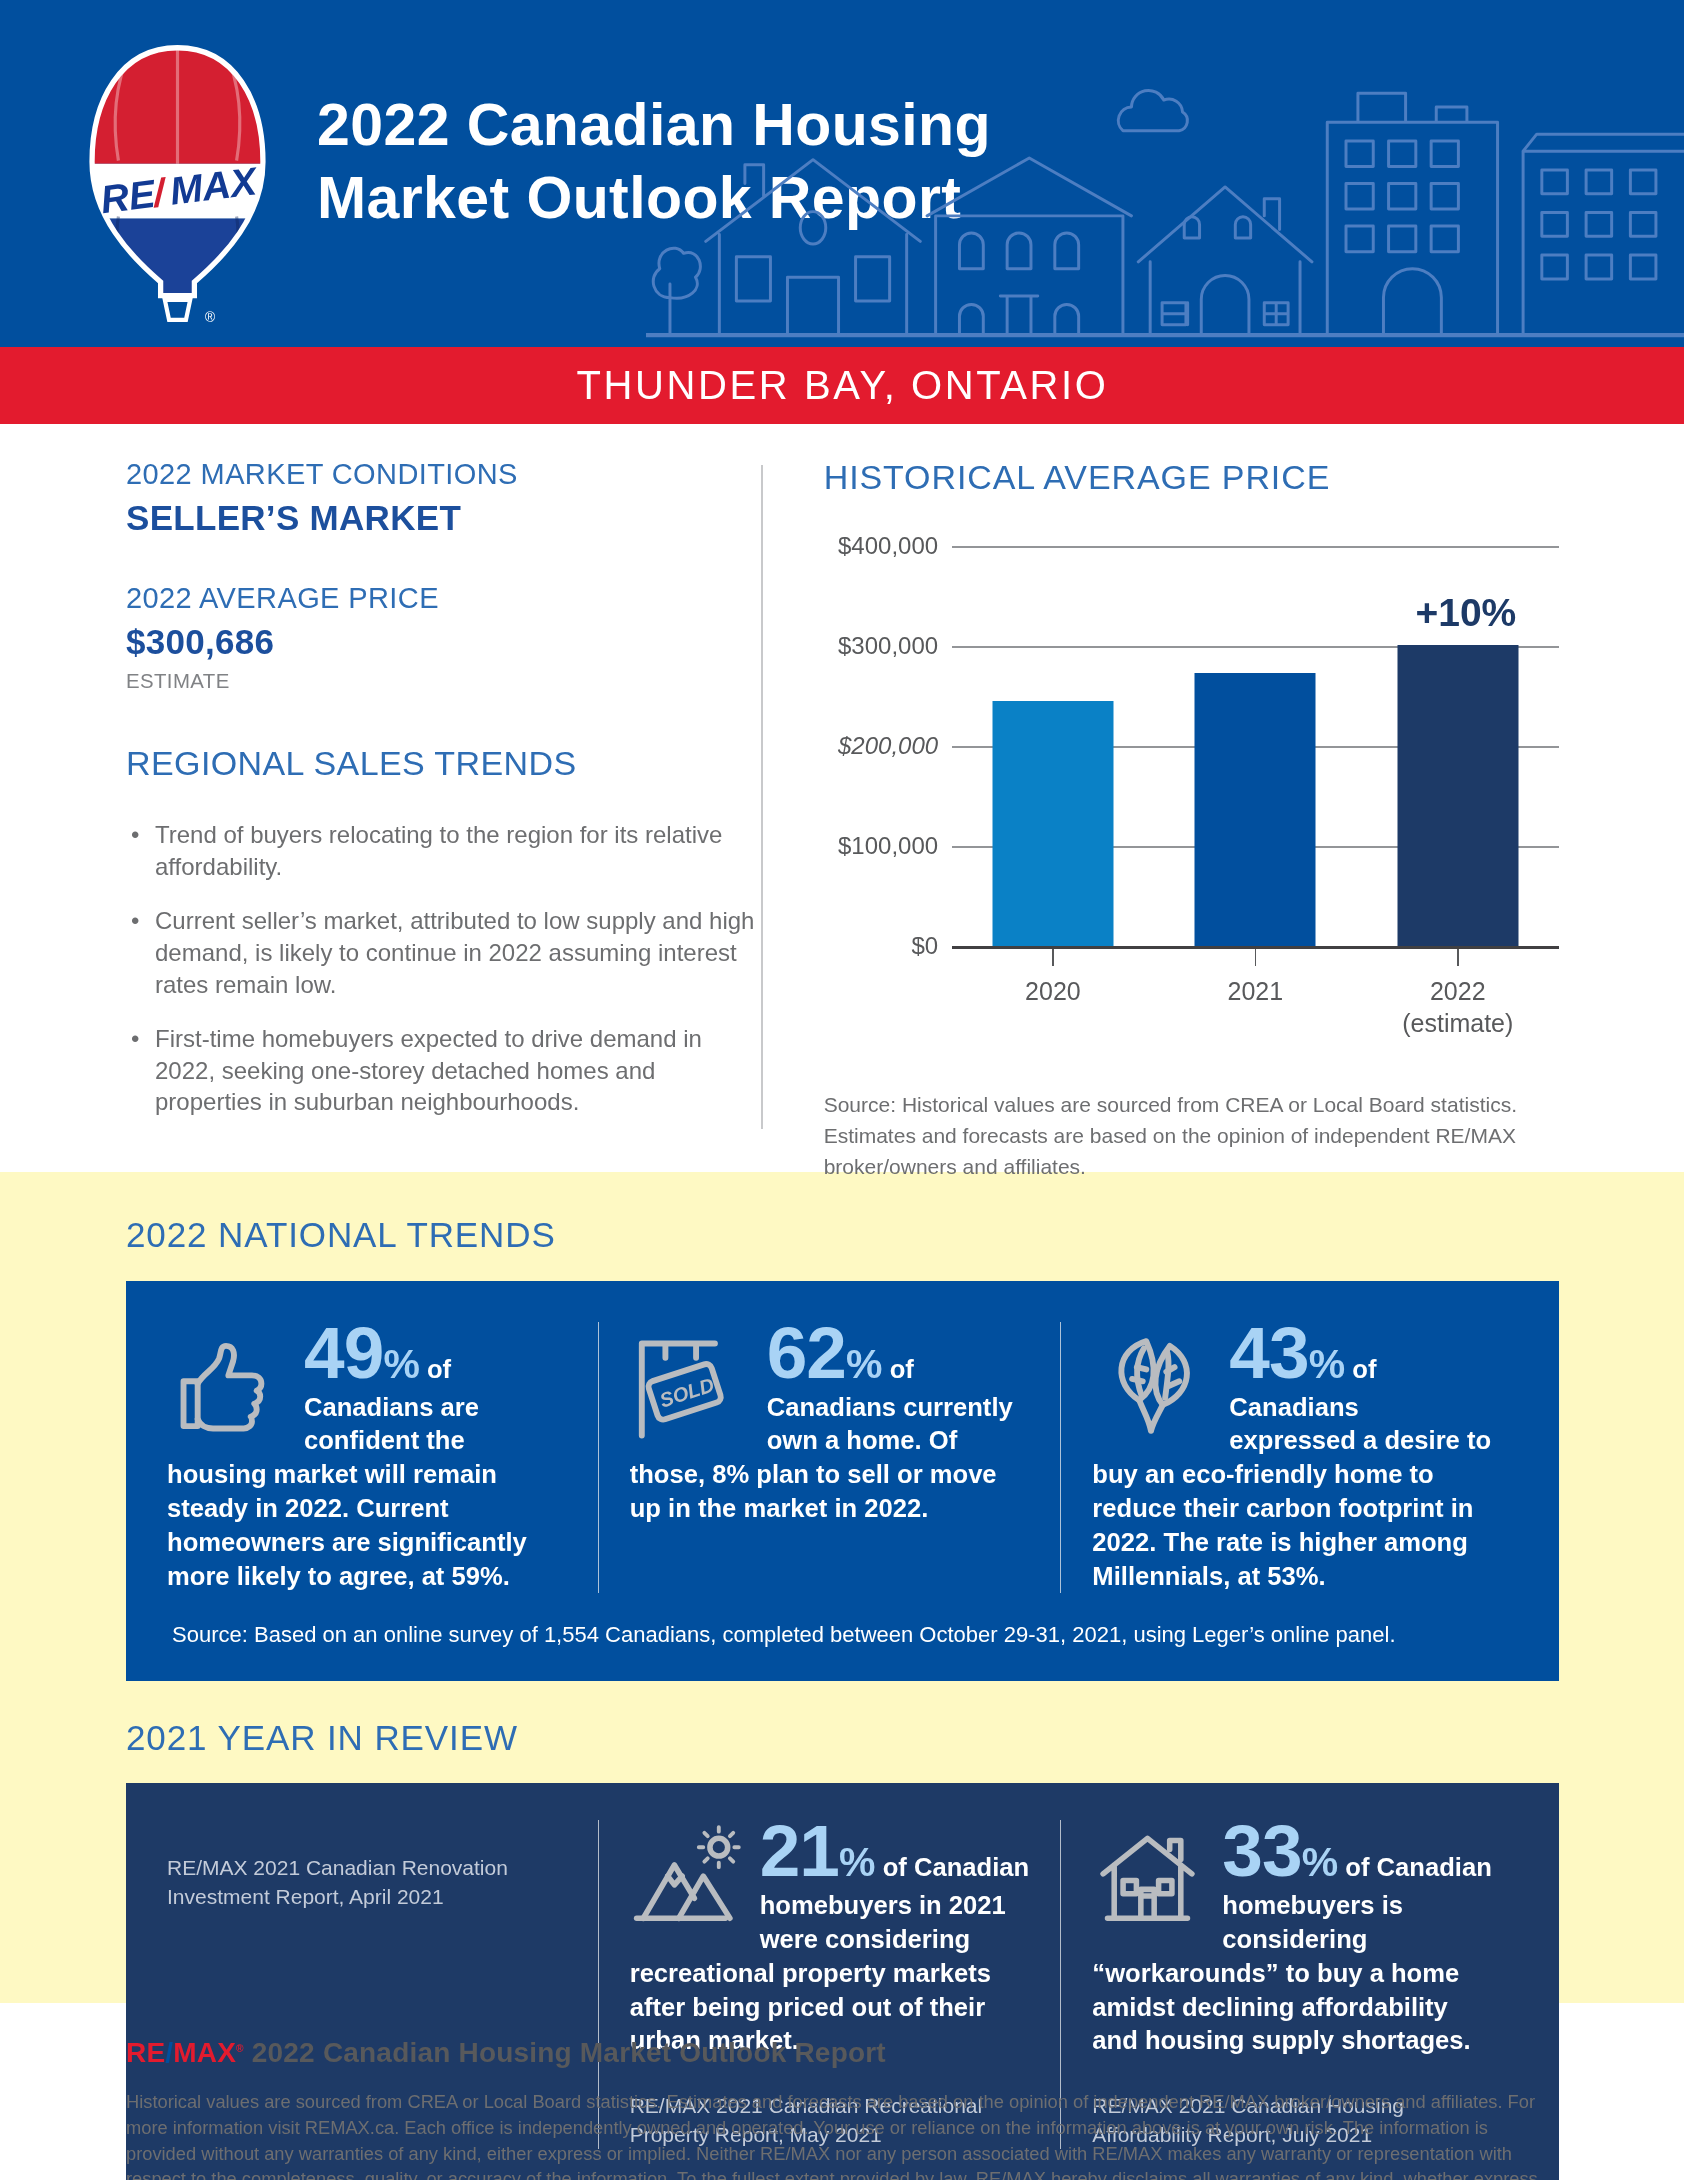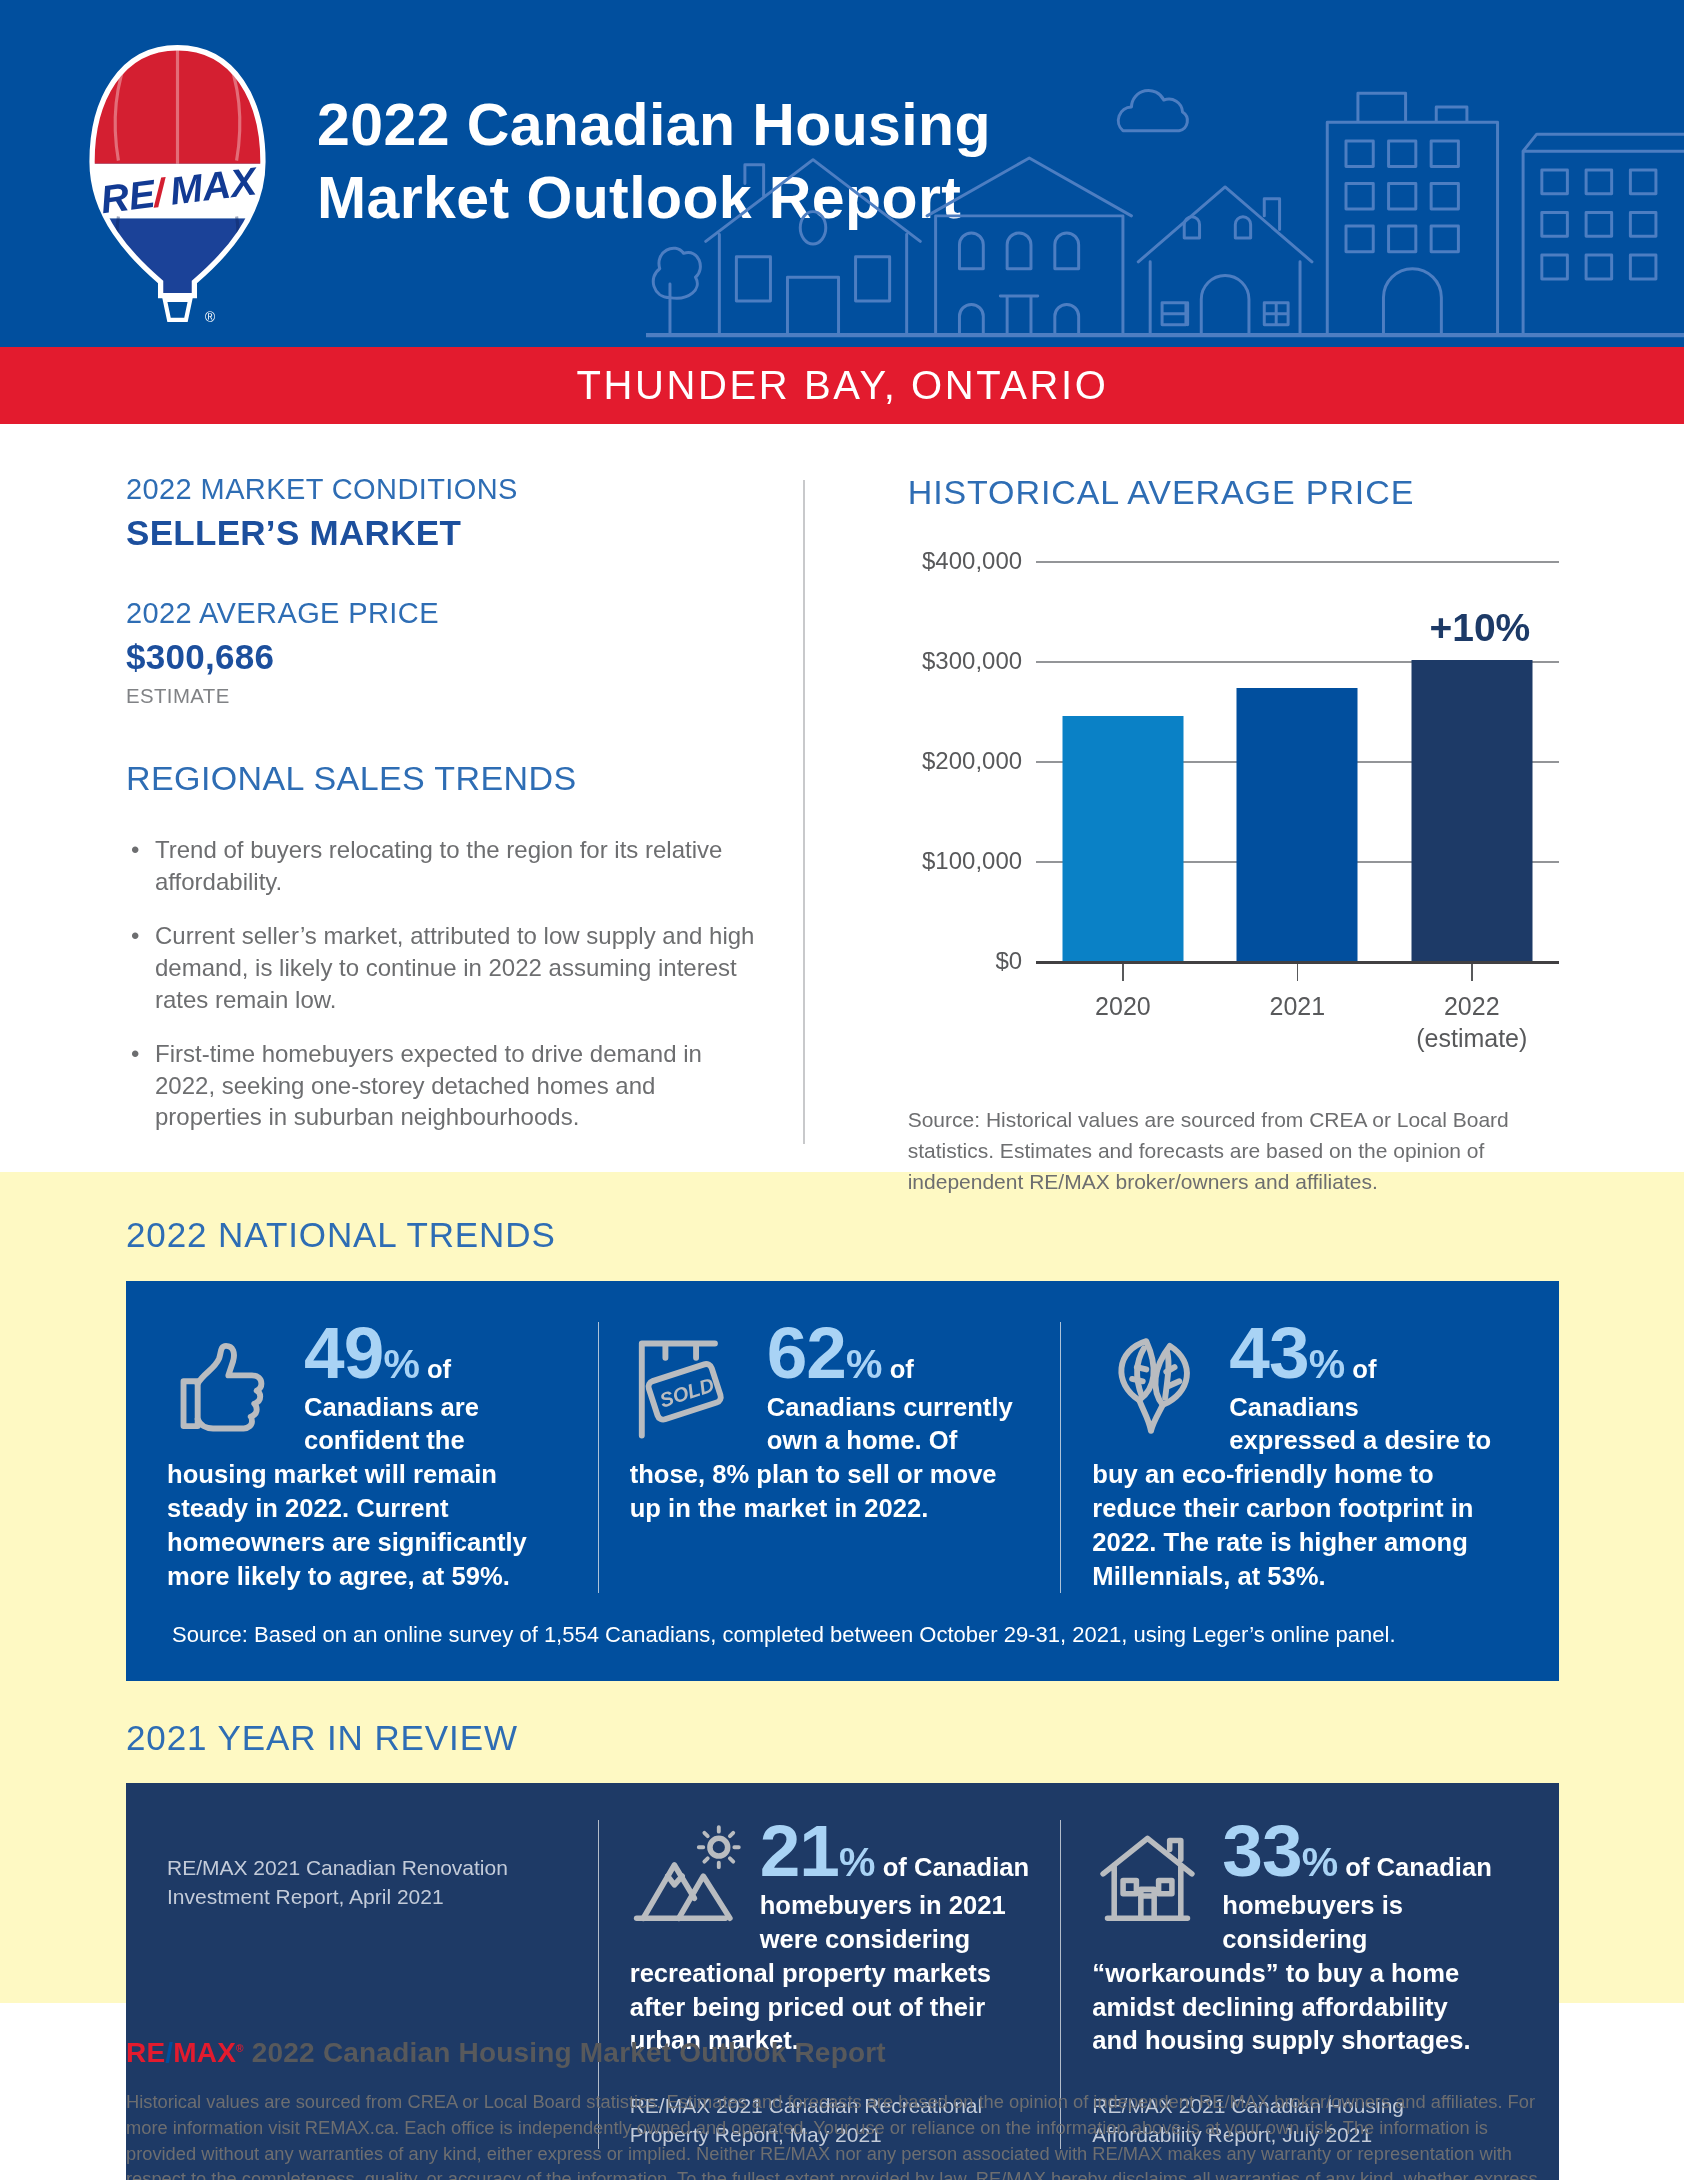--- a/index.html
+++ b/index.html
@@ -12,41 +12,41 @@
   .hdr-title { position:absolute; left:317px; top:89px; color:#fff; font-weight:bold;
                font-size:59px; line-height:1.24; letter-spacing:0.4px; }
   .balloon { position:absolute; left:72px; top:39px; }
   .skyline { position:absolute; right:0; bottom:0; }
 
   
   .banner { height:77px; background:#e31b2e; display:flex; align-items:center; justify-content:center; }
   .banner span { color:#fff; font-size:40px; letter-spacing:2.6px; font-weight:400; }
 
   
-  .main { display:flex; height:748px; padding:49px 126px 0 126px;gap:42px; }
+  .main { display:flex; height:748px; padding:34px 126px 0 126px; }
   .col-left { width:635px; }
   .vdiv { width:1.7px; background:#c8c9cb; height:664px; margin-top:6.8px; }
   .col-right { flex:1; padding-left:61px; }
 
   .lbl { font-size:29px; color:#2e6db4; font-weight:400; letter-spacing:0.4px; }
   .val { font-size:35px; color:#1c4f9d; font-weight:bold; margin-top:6.8px; letter-spacing:0.3px; }
   .note { font-size:20.4px; color:#808285; margin-top:8.5px; letter-spacing:0.4px; }
   .grp { margin-bottom:44px; }
   .trends-h { font-size:34px; color:#2e6db4; font-weight:400; margin:51px 0 36px 0; letter-spacing:0.4px; }
   .bullets { list-style:none; }
   .bullets li { position:relative; padding-left:29px; font-size:24px; color:#6d6e70;
                 line-height:1.33; margin-bottom:22px; }
   .bullets li::before { content:"•"; position:absolute; left:5.1px; top:0; color:#6d6e70; }
 
   
   .chart-title { font-size:34px; color:#2e6db4; font-weight:400; letter-spacing:0.9px; }
   .chart { display:flex; margin-top:49px; }
   .yaxis { position:relative; width:128px; height:400px; }
   .yaxis span { position:absolute; right:13.6px; transform:translateY(-50%); font-size:24px; color:#58595b; white-space:nowrap; }
-  .yt0{top:0;} .yt1{top:25%;} .yt2{top:50%;} .yt3{top:75%;} .yt4{top:100%;}
+  .yt0{top:0;} .yt1{top:25%;} .yt2{top:50%;font-style:italic;} .yt3{top:75%;} .yt4{top:100%;}
   .plot { position:relative; flex:1; height:400px; }
   .grid { position:absolute; left:0; right:0; height:1.7px; background:#939598; }
   .g0{top:0;} .g1{top:25%;} .g2{top:50%;} .g3{top:75%;}
   .g4{top:100%; background:#414042; height:2.6px;}
   .bars { position:absolute; left:0; right:0; top:0; bottom:0; display:flex; }
   .bar-slot { position:relative; flex:1; }
   .bar { position:absolute; bottom:0; left:50%; transform:translateX(-50%); width:121px; }
   .ann { position:absolute; left:50%; transform:translateX(-42%); font-size:39px; font-weight:bold;
          color:#1d3a67; white-space:nowrap; padding-bottom:10.2px; }
   .xlabels { display:flex; margin-left:128px; }

